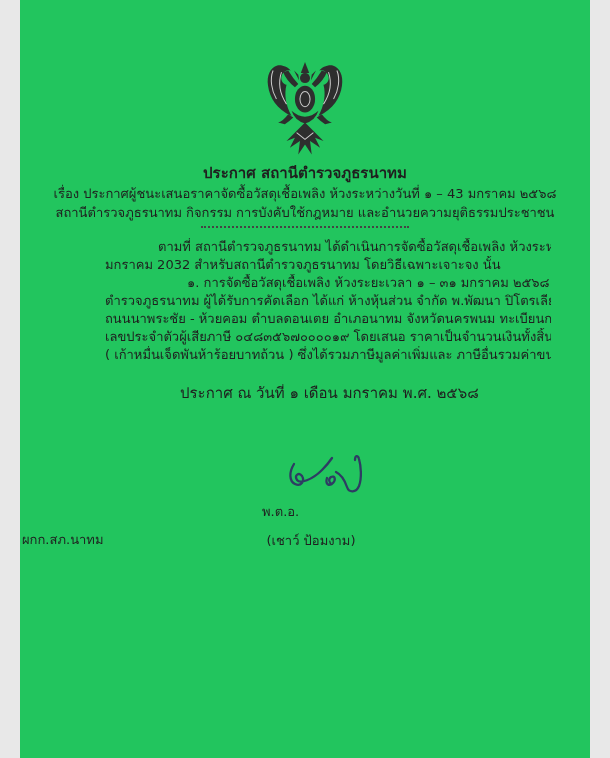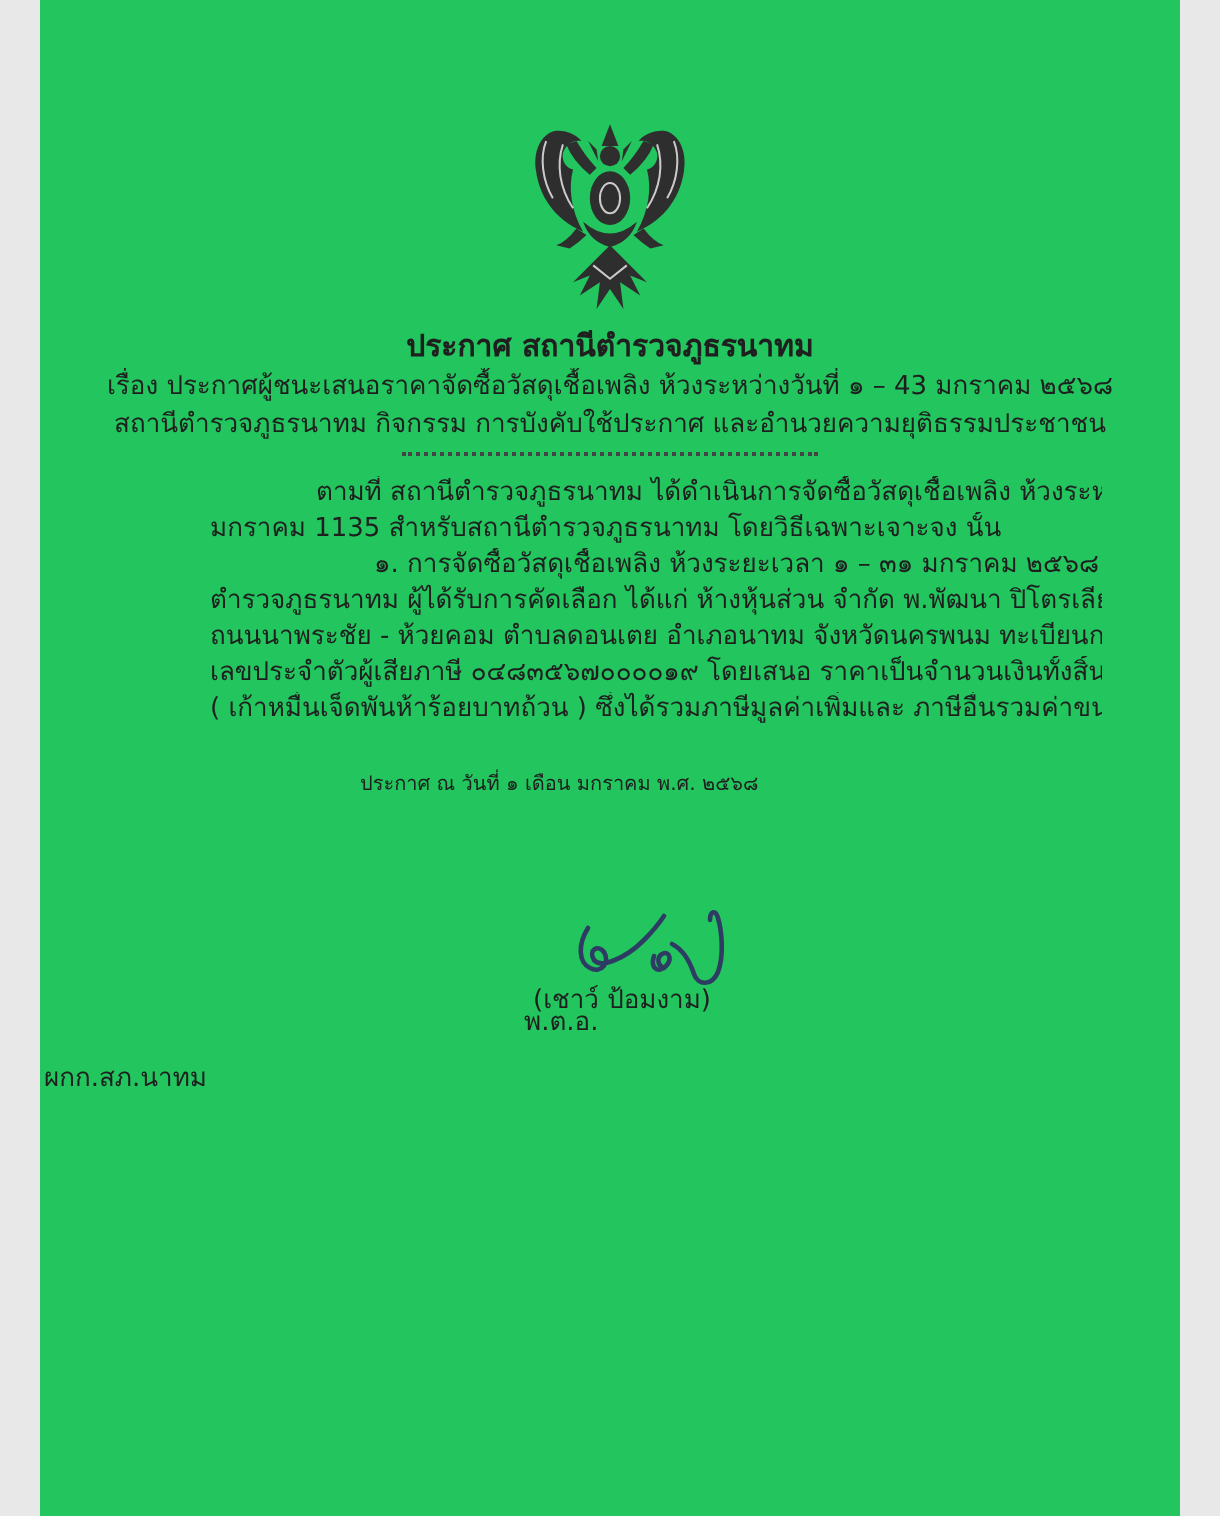--- a/index.html
+++ b/index.html
@@ -40,33 +40,33 @@
     font-size:13px;
   }
   .bline {
     height:18px; line-height:18px;
     white-space:nowrap; overflow:hidden;
   }
   .indent-1 { padding-left:53px; }
   .indent-2 { padding-left:82px; }
   .issued-line {
     position:absolute; top:384px; left:160px;
-    font-size:10px; line-height:18px;
+    font-size:15px; line-height:18px;
     white-space:nowrap; overflow:hidden; max-width:420px;
   }
   .sig-rank {
     position:absolute; top:504px; left:242px;
     font-size:13px; line-height:16px; white-space:nowrap;
   }
   .sig-mark {
     position:absolute; top:448px; left:266px;
     width:82px; height:50px;
   }
   .sig-name {
-    position:absolute; top:492px; left:12px; right:0;
+    position:absolute; top:532px; left:12px; right:0;
     text-align:center; font-size:13px; line-height:17px;
     white-space:nowrap; overflow:hidden;
   }
   .sig-position {
     position:absolute; top:531px; left:2px; right:0;
     text-align:left; font-size:13px; line-height:17px;
     white-space:nowrap; overflow:hidden;
   }
 </style>
 </head>
@@ -107,28 +107,28 @@
         <path d="M78,12 C82,24 80,38 72,50"></path>
         <ellipse cx="50" cy="44" rx="6" ry="9"></ellipse>
         <path d="M40,84 L50,92 L60,84"></path>
       </g>
     </svg>
   </div>
 
   <div class="header">
     <div class="doc-title">ประกาศ สถานีตำรวจภูธรนาทม</div>
     <div class="doc-subject">เรื่อง ประกาศผู้ชนะเสนอราคาจัดซื้อวัสดุเชื้อเพลิง ห้วงระหว่างวันที่ ๑ – 43 มกราคม ๒๕๖๘</div>
-    <div class="doc-subject">สถานีตำรวจภูธรนาทม กิจกรรม การบังคับใช้ประกาศ และอำนวยความยุติธรรมประชาชน</div>
+    <div class="doc-subject">สถานีตำรวจภูธรนาทม กิจกรรม การบังคับใช้กฎหมาย และอำนวยความยุติธรรมประชาชน</div>
   </div>
 
   <div class="dotted-sep"></div>
 
   <div class="bodytext">
     <div class="bline indent-1">ตามที่ สถานีตำรวจภูธรนาทม ได้ดำเนินการจัดซื้อวัสดุเชื้อเพลิง ห้วงระหว่างวันที่ ๑ – ๓๑</div>
-    <div class="bline">มกราคม 1135 สำหรับสถานีตำรวจภูธรนาทม โดยวิธีเฉพาะเจาะจง นั้น</div>
+    <div class="bline">มกราคม 2032 สำหรับสถานีตำรวจภูธรนาทม โดยวิธีเฉพาะเจาะจง นั้น</div>
     <div class="bline indent-2">๑. การจัดซื้อวัสดุเชื้อเพลิง ห้วงระยะเวลา ๑ – ๓๑ มกราคม ๒๕๖๘ ของสถานี</div>
     <div class="bline">ตำรวจภูธรนาทม ผู้ได้รับการคัดเลือก ได้แก่ ห้างหุ้นส่วน จำกัด พ.พัฒนา ปิโตรเลียม เลขที่ ๒๙๔ หมู่ที่ ๕</div>
     <div class="bline">ถนนนาพระชัย - ห้วยคอม ตำบลดอนเตย อำเภอนาทม จังหวัดนครพนม ทะเบียนการค้า</div>
     <div class="bline">เลขประจำตัวผู้เสียภาษี ๐๔๘๓๕๖๗๐๐๐๐๑๙ โดยเสนอ ราคาเป็นจำนวนเงินทั้งสิ้น ๙๗,๕๐๐ บาท</div>
     <div class="bline">( เก้าหมื่นเจ็ดพันห้าร้อยบาทถ้วน ) ซึ่งได้รวมภาษีมูลค่าเพิ่มและ ภาษีอื่นรวมค่าขนส่ง ไว้เรียบร้อยแล้ว</div>
   </div>
 
   <div class="issued-line">ประกาศ ณ วันที่ ๑  เดือน มกราคม พ.ศ. ๒๕๖๘</div>
 
   <div class="sig-rank">พ.ต.อ.</div>

